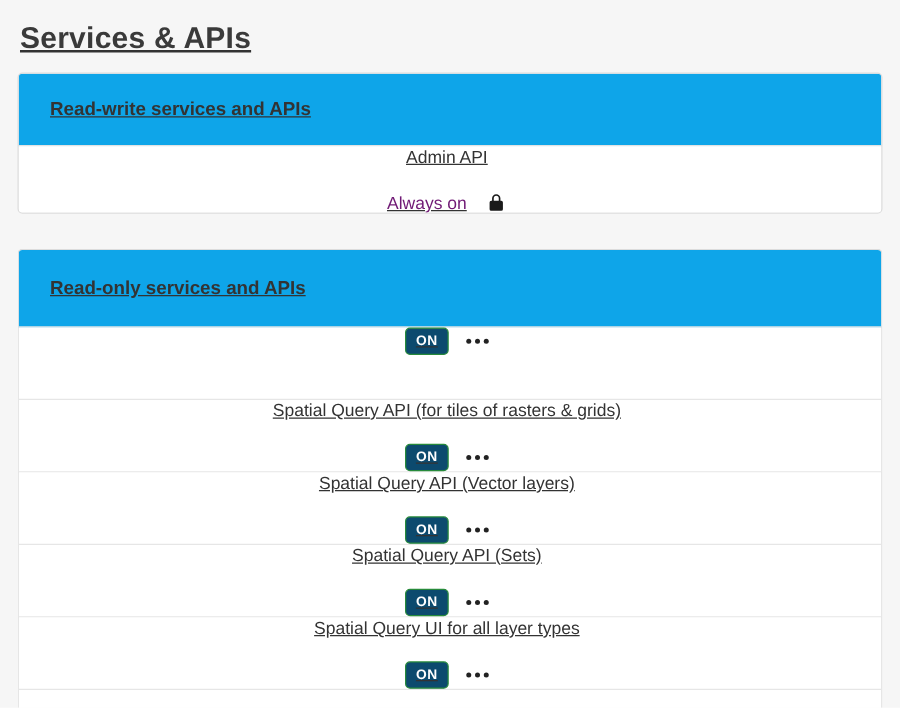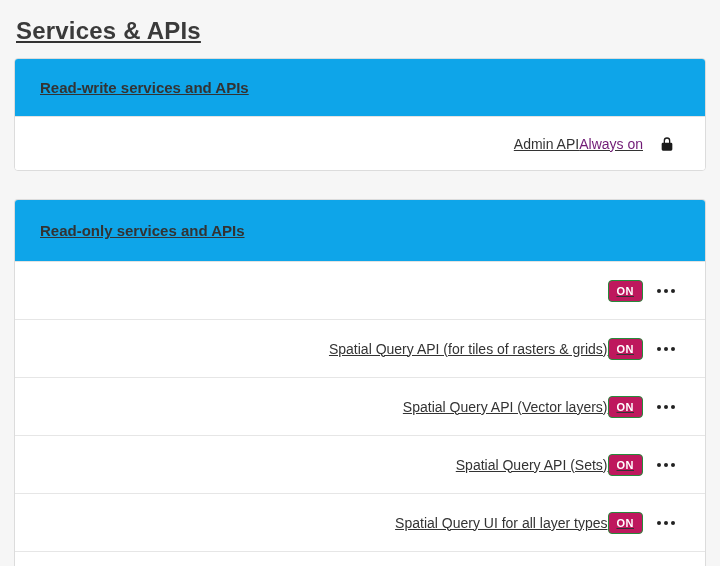--- a/index.html
+++ b/index.html
@@ -43,23 +43,24 @@
   .card-2 .card-header { height: 62px; }
   .card-header-title {
     font-size: 15px;
     font-weight: bold;
     color: #333;
   }
   .service-row {
     height: 53px;
     display: flex;
     align-items: center;
-    justify-content: flex-end;
+    justify-content: space-between;
     padding: 0 30px 0 25px;
     background: #ffffff;
+    flex-direction: column;
   }
   .card-2 .service-row {
     height: 58px;
     border-bottom: 1px solid #e6e6e6;
   }
   .card-2 .service-row.partial {
     height: 16px;
     border-bottom: none;
   }
   .service-label {
@@ -70,21 +71,21 @@
     display: flex;
     align-items: center;
   }
   .always-on-text {
     font-size: 14px;
     color: #701a75;
     margin-right: 16px;
   }
   .lock-icon { display: inline-flex; }
   .toggle-badge {
-    background: #be185d;
+    background: #0c4a6e;
     border: 1px solid #278a3b;
     color: #ffffff;
     font-size: 11px;
     font-weight: bold;
     letter-spacing: 0.5px;
     border-radius: 4px;
     padding: 4px 8px;
     line-height: 12px;
     cursor: pointer;
     display: inline-block;

